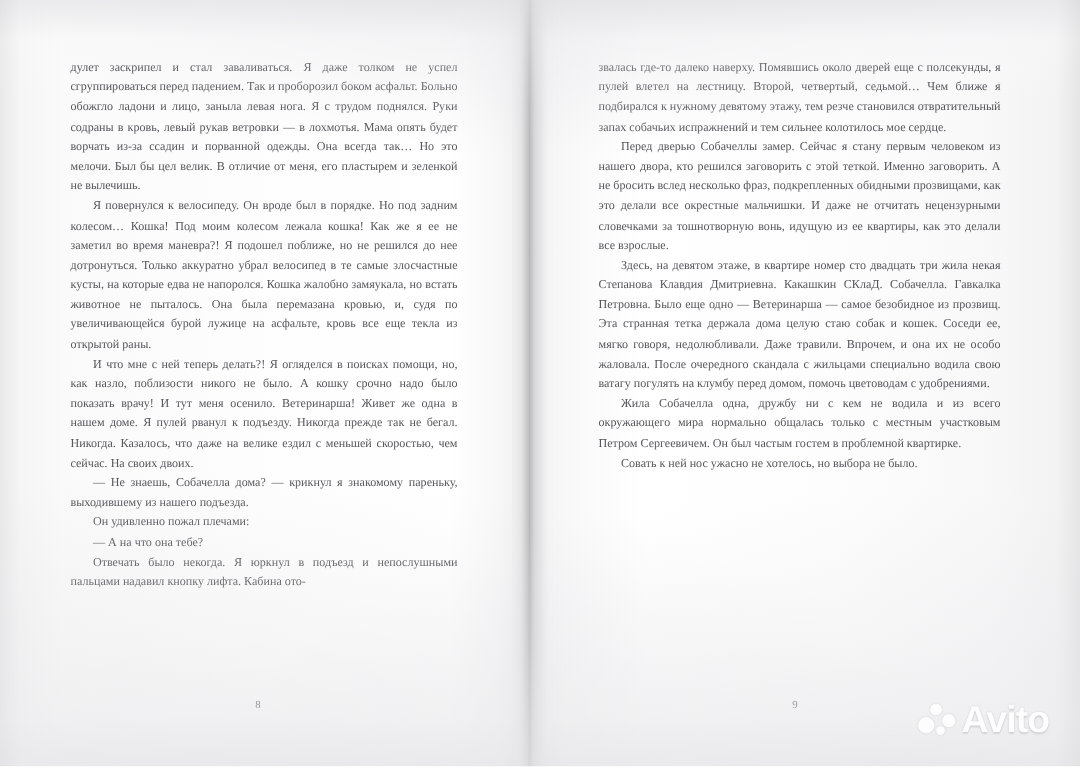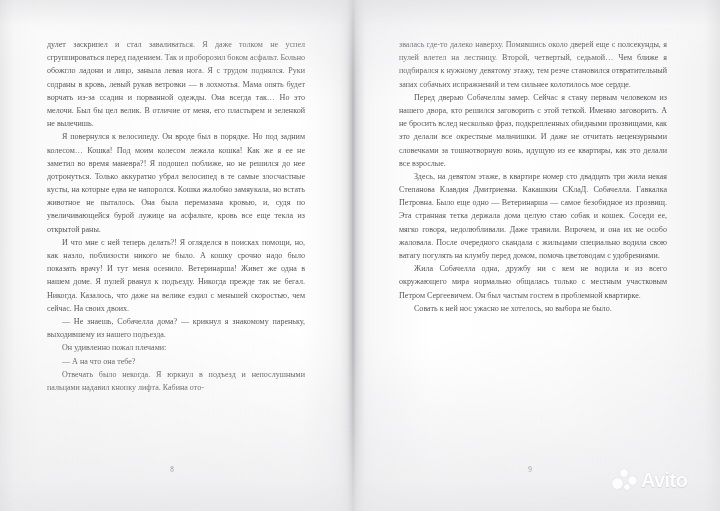--- a/index.html
+++ b/index.html
@@ -161,21 +161,21 @@
     border-radius: 50%;
     background: #ffffff;
     box-shadow: 0 0 1px rgba(150,150,155,0.55);
   }
   .wm-dots i.d1 { width: 11px; height: 11px; left: 0px;  top: 10px; }
   .wm-dots i.d2 { width: 8px;  height: 8px;  left: 8px;  top: 1px;  }
   .wm-dots i.d3 { width: 9px;  height: 9px;  left: 16px; top: 8px;  }
   .wm-dots i.d4 { width: 6px;  height: 6px;  left: 12px; top: 16px; }
   .wm-text {
     font-family: "Liberation Sans", "DejaVu Sans", sans-serif;
-    font-size: 20px;
+    font-size: 25px;
     font-weight: 700;
     color: #ffffff;
     letter-spacing: -0.6px;
     line-height: 1;
     text-shadow:
       0 0 1px rgba(160,160,166,0.6),
       0 1px 1px rgba(170,170,176,0.35);
   }
 </style>
 </head>

